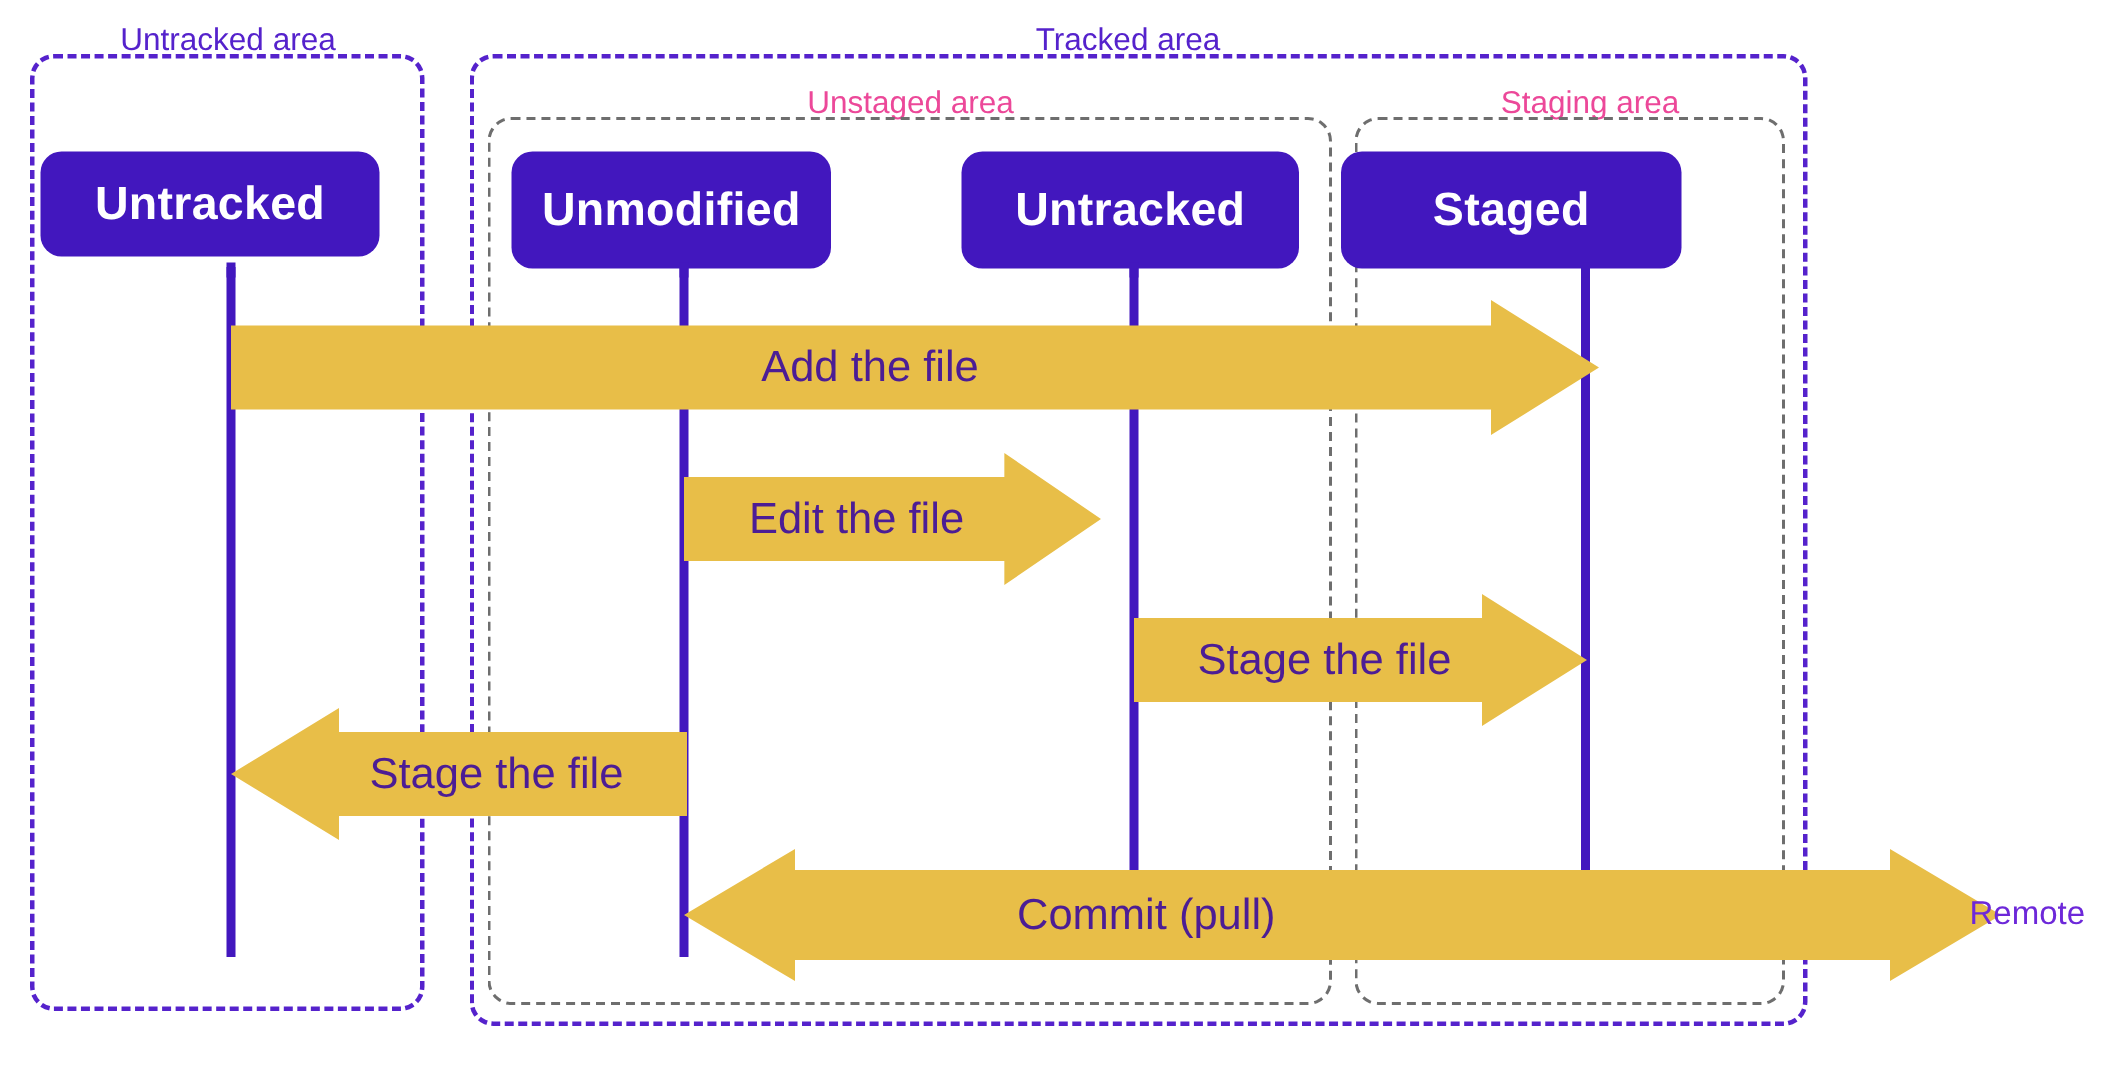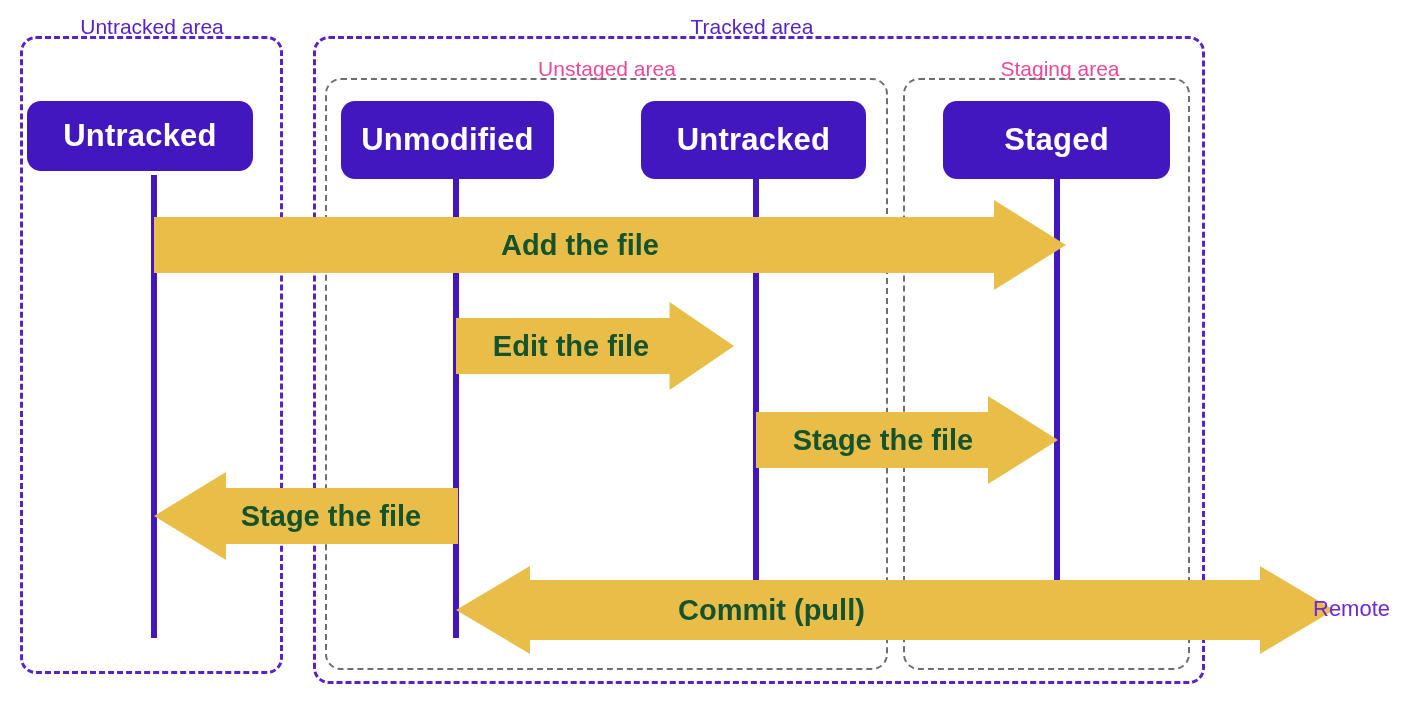--- a/index.html
+++ b/index.html
@@ -69,23 +69,23 @@
   .arrow {
     position: absolute;
     display: flex;
     align-items: center;
     justify-content: center;
   }
   .arrow svg { position: absolute; inset: 0; width: 100%; height: 100%; display:block; }
   .arrow-label {
     position: relative;
     z-index: 2;
-    color: #14532d;
+    color: #4c1d95;
     font-size: 29px;
-    font-weight: bold;
+    font-weight: normal;
     white-space: nowrap;
     line-height: 1;
   }
   .arrow-label.two {
     position: absolute;
     z-index: 2;
   }
 
   .remote-label {
     position: absolute;
@@ -163,21 +163,21 @@
   </div>
 
   <div class="node" style="left:341px; top:101px; width:213px; height:78px;">
     <span>Unmodified</span>
   </div>
 
   <div class="node" style="left:641px; top:101px; width:225px; height:78px;">
     <span>Untracked</span>
   </div>
 
-  <div class="node" style="left:943px; top:101px; width:227px; height:78px;">
+  <div class="node" style="left:894px; top:101px; width:227px; height:78px;">
     <span>Staged</span>
   </div>
 
   <div class="lifeline" style="left:154px;  top:175px; height:10px;"></div>
   <div class="lifeline" style="left:456px;  top:175px; height:10px;"></div>
   <div class="lifeline" style="left:756px;  top:175px; height:10px;"></div>
   <div class="lifeline" style="left:1057px; top:175px; height:10px;"></div>
 
 </div>
 

